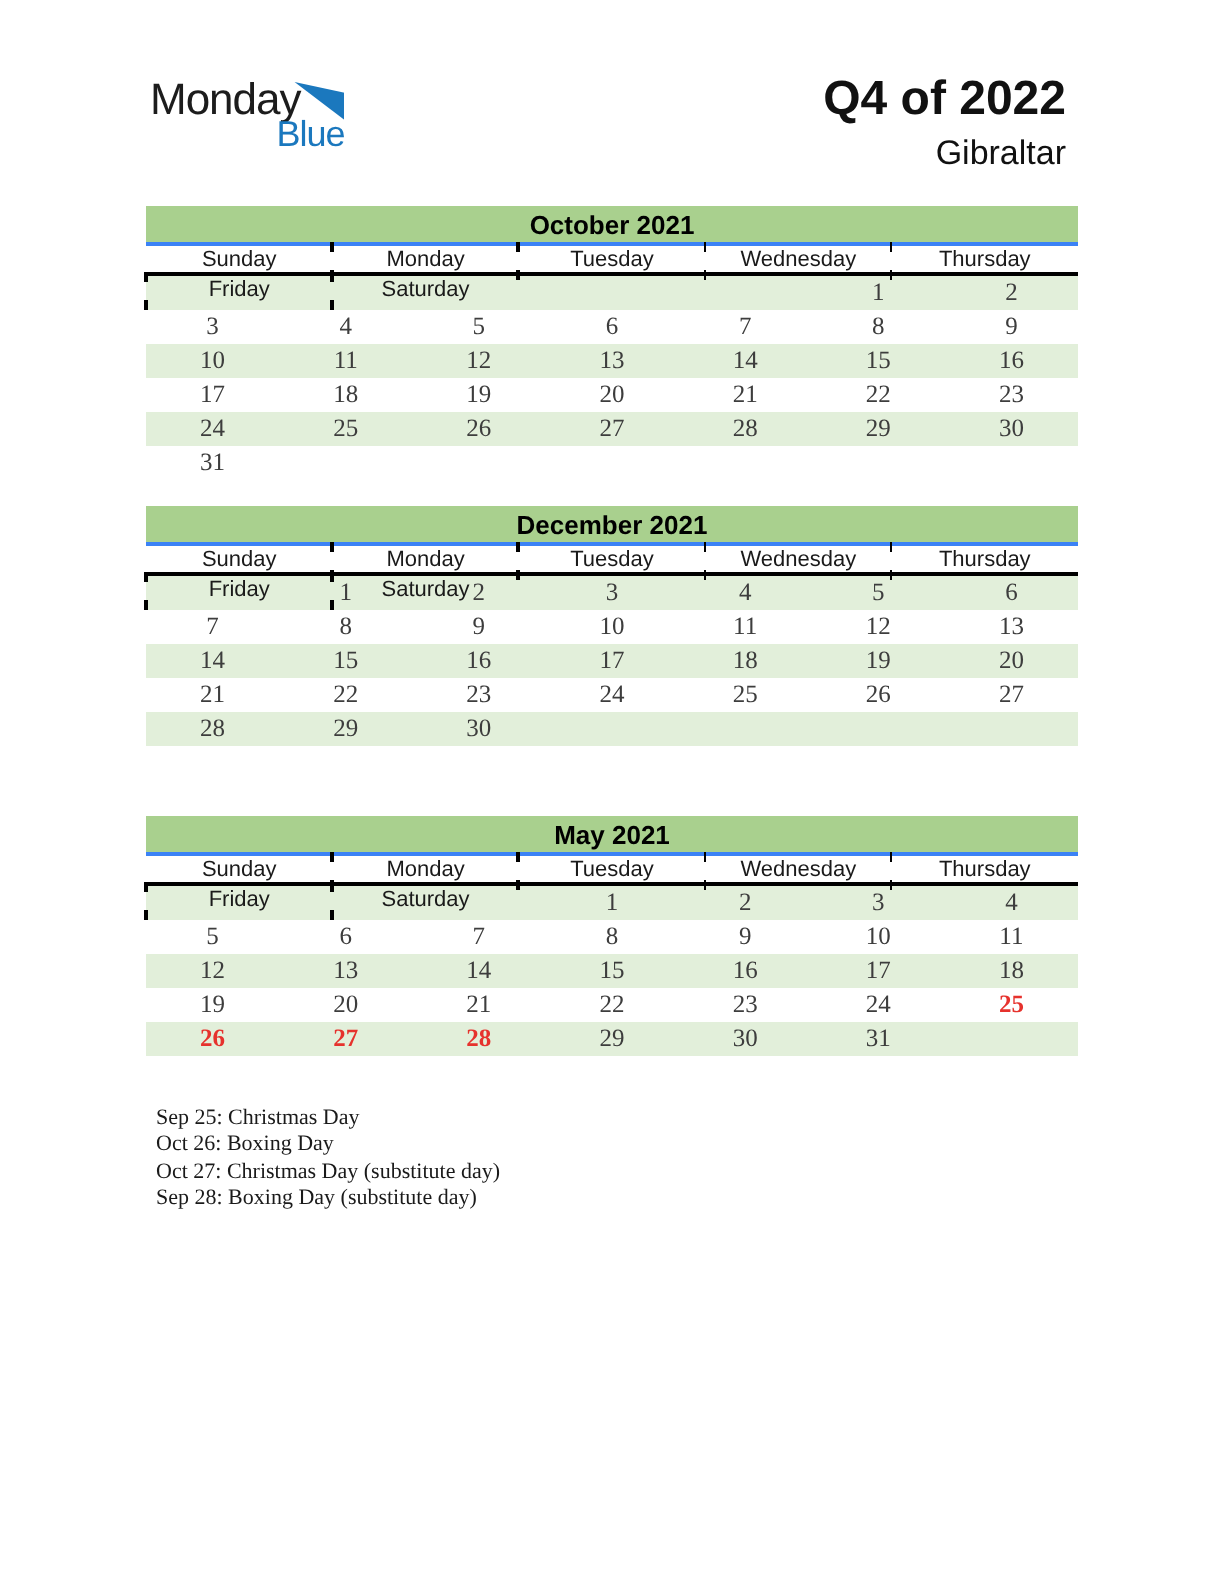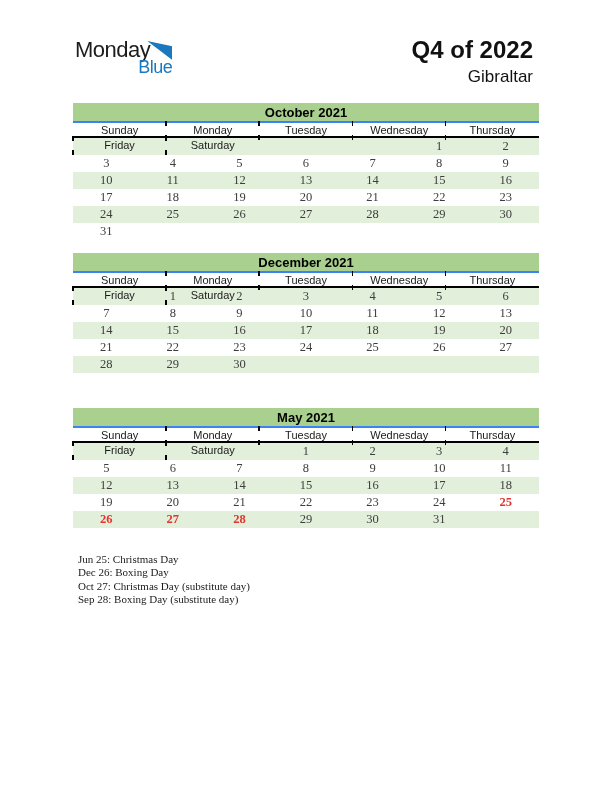--- a/index.html
+++ b/index.html
@@ -277,19 +277,19 @@
           <div class="date-cell holiday">28</div>
           <div class="date-cell">29</div>
           <div class="date-cell">30</div>
           <div class="date-cell">31</div>
           <div class="date-cell"></div>
         </div>
       </div>
     </div>
 
   <div class="notes" id="notes">
-      <div class="note-line">Jun 25: Christmas Day</div>
-      <div class="note-line">Dec 26: Boxing Day</div>
+      <div class="note-line">Sep 25: Christmas Day</div>
+      <div class="note-line">Oct 26: Boxing Day</div>
       <div class="note-line">Oct 27: Christmas Day (substitute day)</div>
       <div class="note-line">Sep 28: Boxing Day (substitute day)</div>
     </div>
 
 </div>
 
 </body></html>

